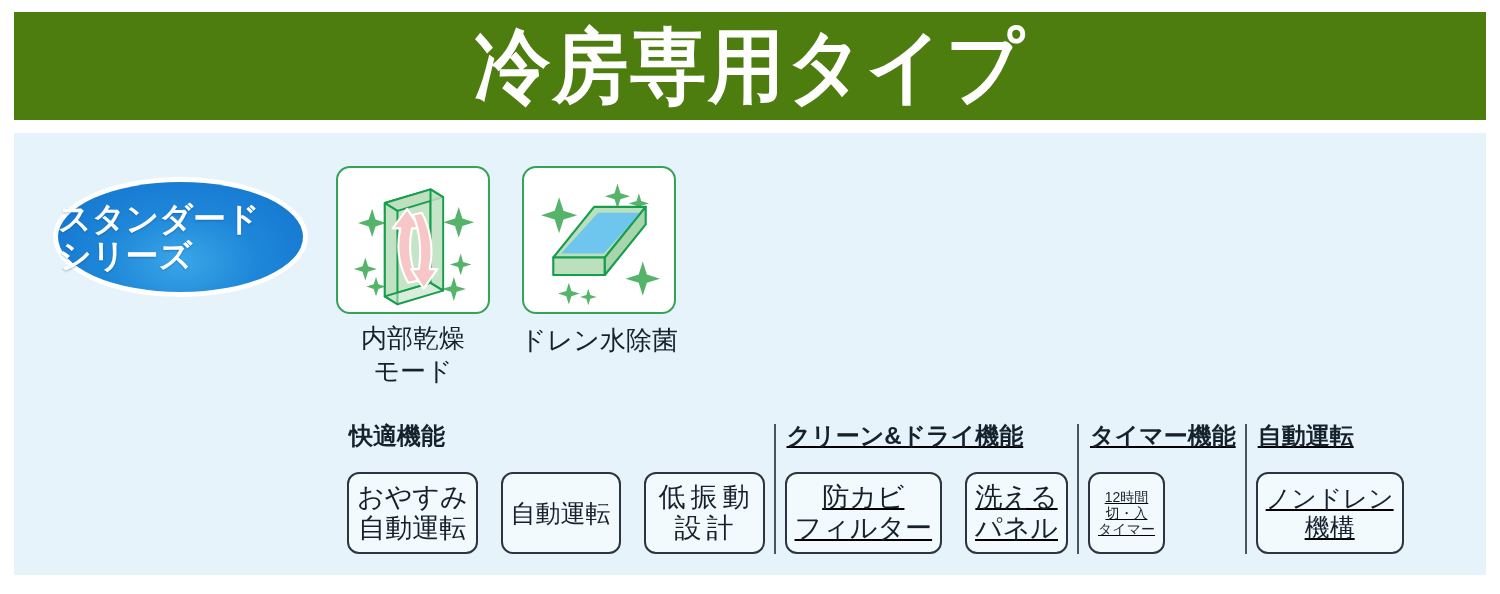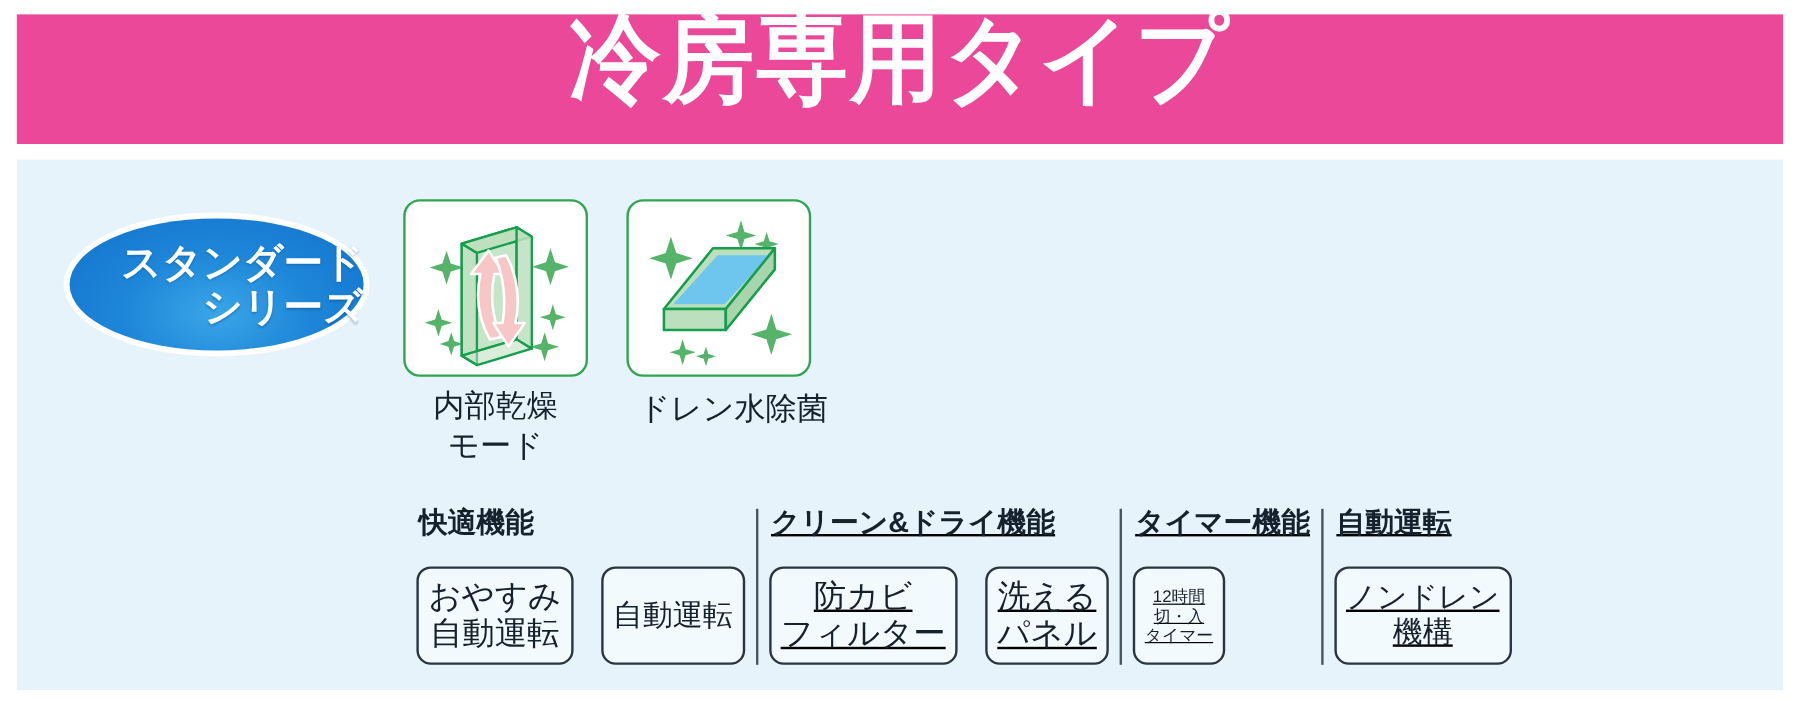--- a/index.html
+++ b/index.html
@@ -19,23 +19,23 @@
     overflow: hidden;
   }
 
   
   #header-banner {
     position: absolute;
     left: 14px;
     top: 12px;
     width: 1472px;
     height: 108px;
-    background: #ec4899;
-    display: flex;
-    align-items: flex-start;
+    background: #4d7c0f;
+    display: flex;
+    align-items: center;
     justify-content: center;
   }
   #header-title {
     color: #ffffff;
     font-size: 76px;
     font-weight: bold;
     letter-spacing: 2px;
     line-height: 1;
     white-space: nowrap;
     transform: scaleY(1.06);
@@ -56,21 +56,21 @@
     position: absolute;
     left: 58px;
     top: 182px;
     width: 245px;
     height: 110px;
     border-radius: 50%;
     background: radial-gradient(ellipse at 50% 72%, #3aa6e8 0%, #1e86d8 45%, #1172cd 100%);
     box-shadow: 0 0 0 5px #ffffff;
     display: flex;
     flex-direction: column;
-    align-items: flex-end;
+    align-items: flex-start;
     justify-content: center;
     text-align: center;
   }
   .badge-line {
     color: #ffffff;
     font-weight: bold;
     line-height: 1.08;
     white-space: nowrap;
     text-shadow: 0 1px 2px rgba(0,60,120,.35);
   }
@@ -94,21 +94,21 @@
   .icon-caption {
     position: absolute;
     width: 210px;
     text-align: center;
     color: #16212e;
     font-size: 26px;
     line-height: 1.28;
     font-weight: 500;
   }
   #icon-caption-0 { left: 308px; top: 324px; font-family: Liberation Mono, monospace; }
-  #icon-caption-1 { left: 480px; top: 324px; width: 210px; text-align: right; }
+  #icon-caption-1 { left: 494px; top: 324px; width: 210px; }
 
   
   #feature-row {
     position: absolute;
     left: 338px;
     top: 424px;
     height: 130px;
     display: flex;
     align-items: flex-start;
   }
@@ -235,20 +235,24 @@
       <div class="feature-group">
         <div class="group-title">快適機能</div>
         <div class="group-boxes">
           <div class="feature-box size-lg">
             <div class="fl">おやすみ</div>
             <div class="fl">自動運転</div>
           </div>
           <div class="feature-box size-md">
             <div class="fl">自動運転</div>
           </div>
+          <div class="feature-box size-lg spaced">
+            <div class="fl">低振動</div>
+            <div class="fl">設計</div>
+          </div>
         </div>
       </div>
       <div class="feature-group">
         <div class="group-title">クリーン&amp;ドライ機能</div>
         <div class="group-boxes">
           <div class="feature-box size-lg">
             <div class="fl">防カビ</div>
             <div class="fl">フィルター</div>
           </div>
           <div class="feature-box size-lg">

